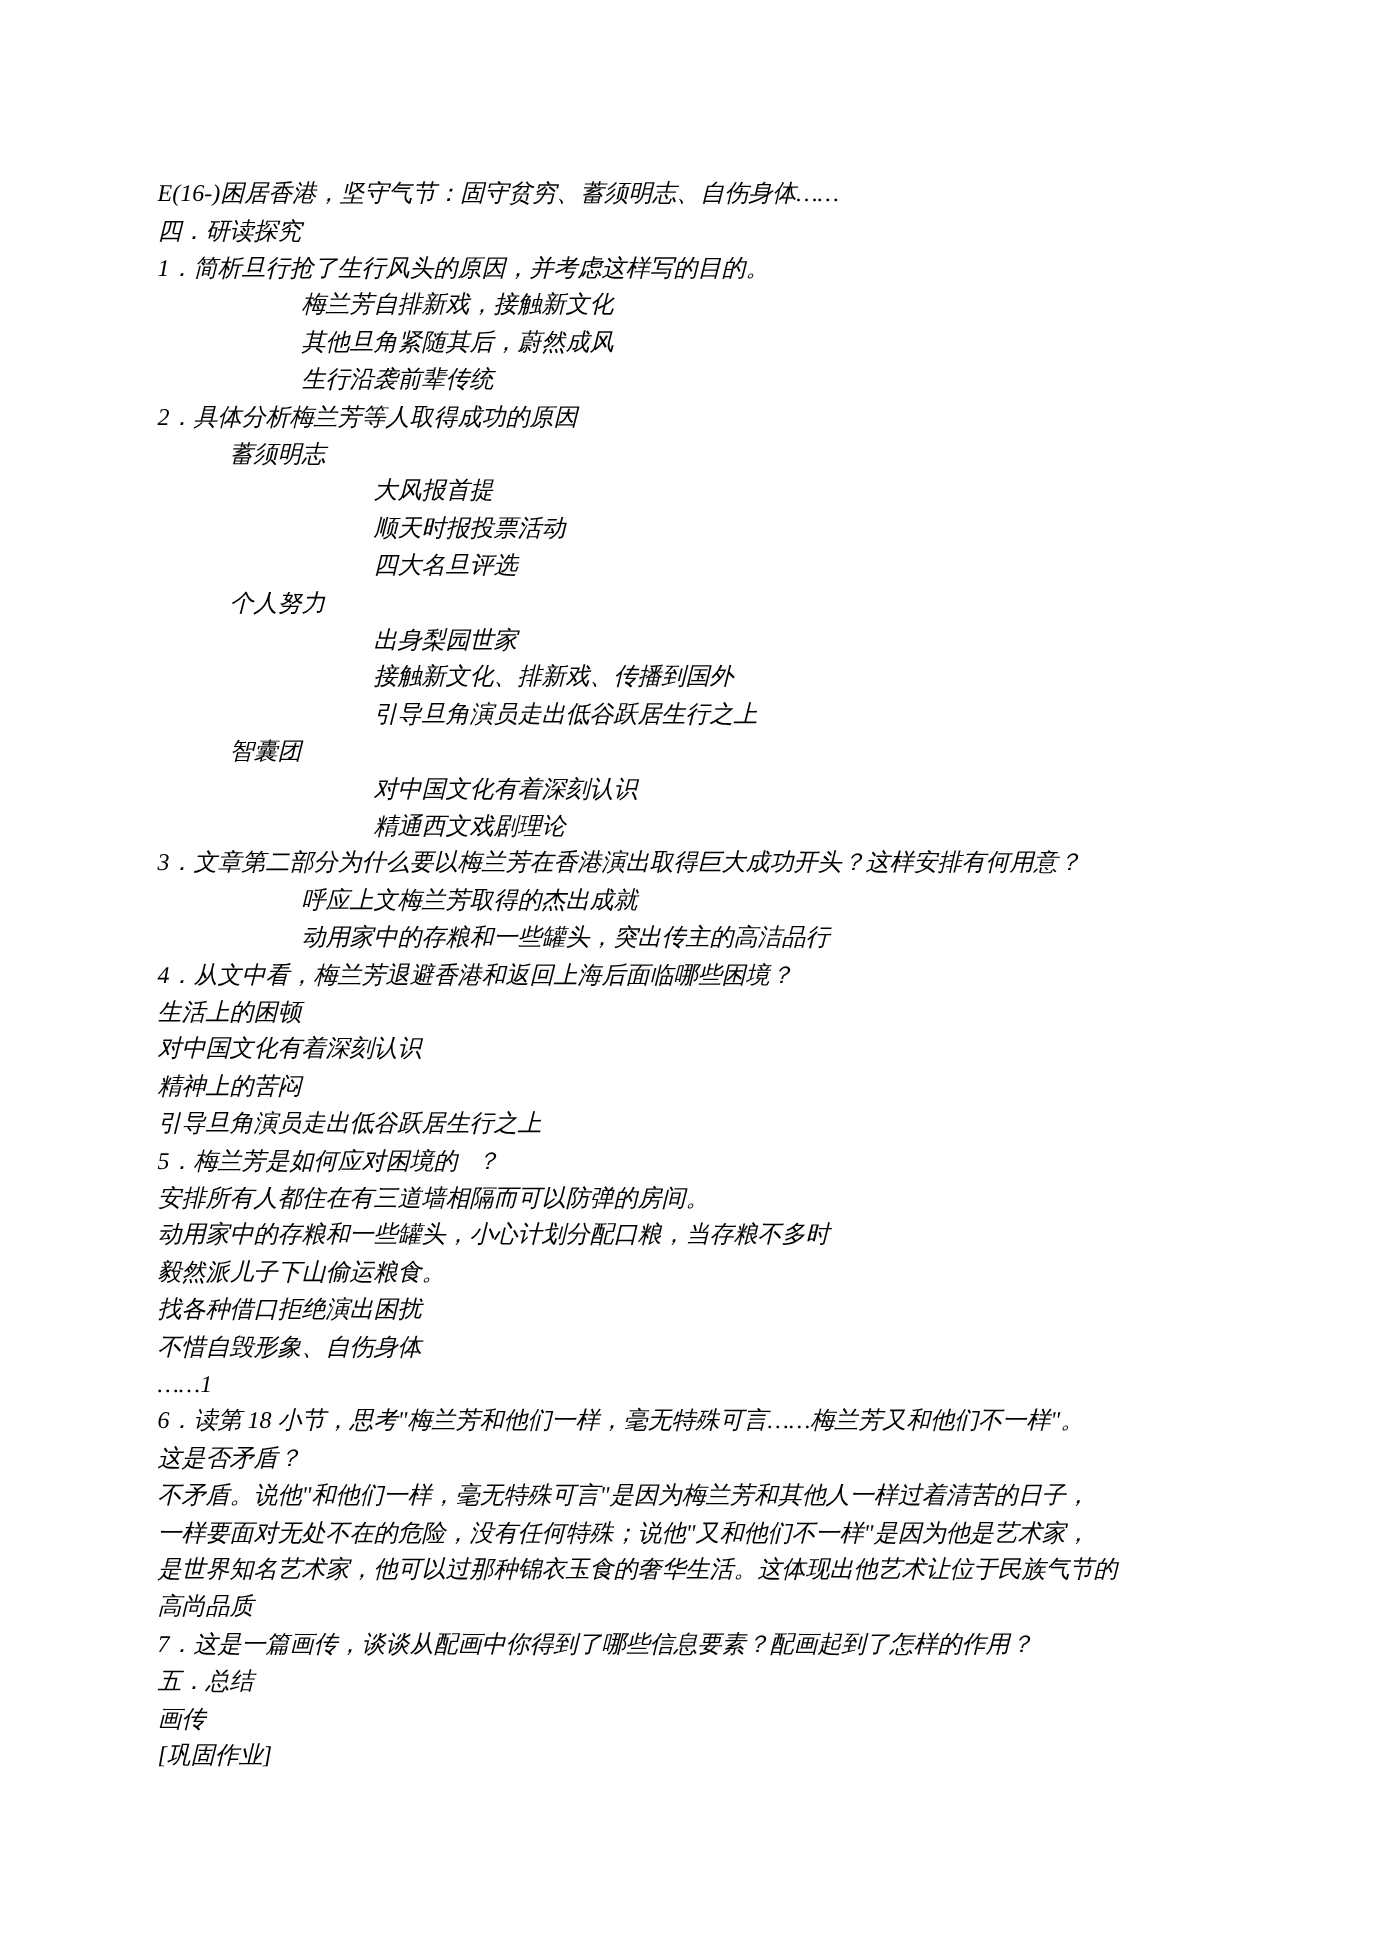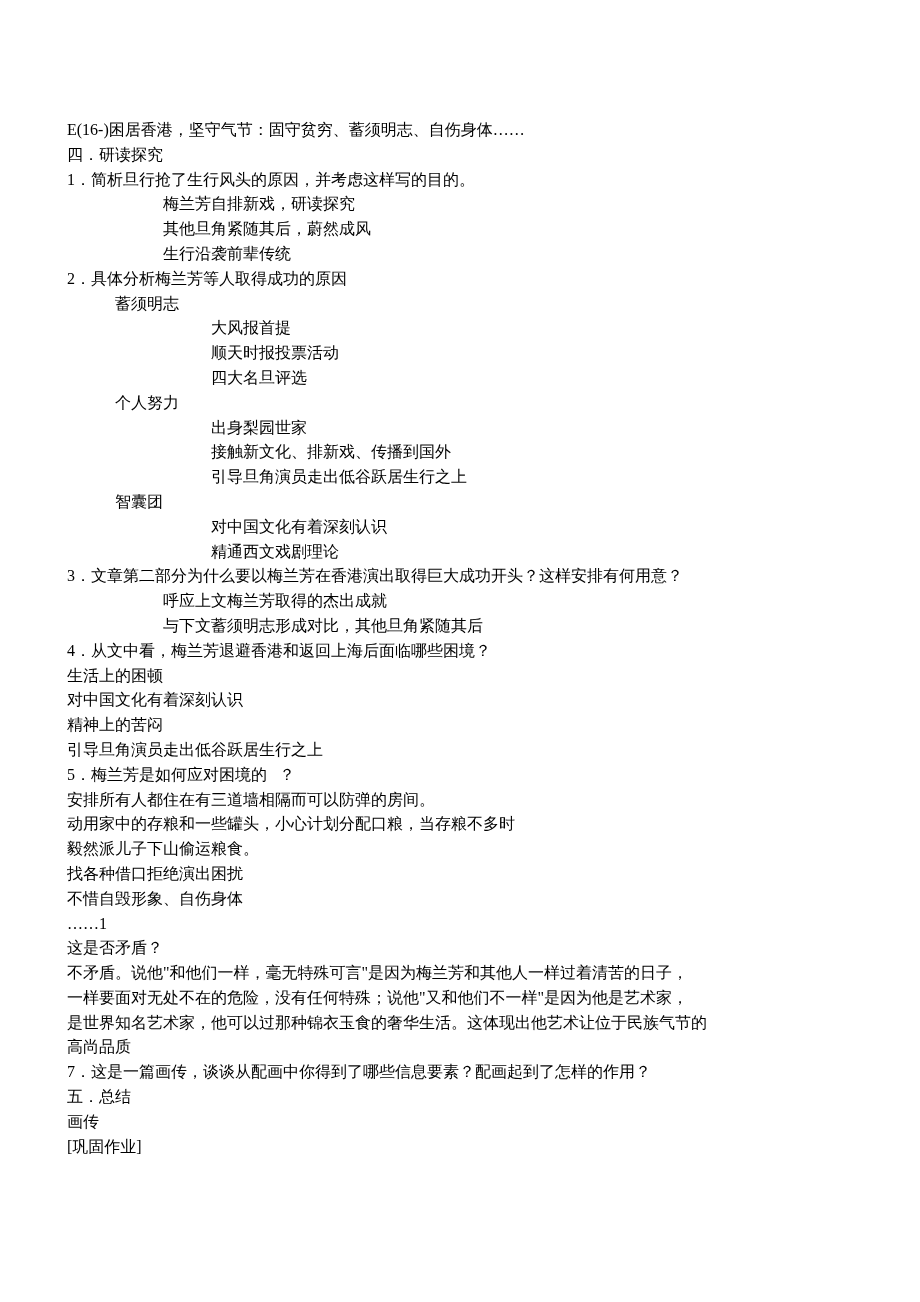--- a/index.html
+++ b/index.html
@@ -7,67 +7,69 @@
     background: #ffffff;
     font-family: "SimSun", "宋体", serif;
     font-size: 16px;
     line-height: 1.55;
     color: #000000;
   }
   .page {
     width: 920px;
     min-height: 1302px;
     box-sizing: border-box;
-    padding: 118px 118px 90px 67px;
+    padding: 118px 118px 90px 105px;
     background: #ffffff;
+    font-style: italic;
   }
   .line {
     white-space: pre;
   }
   .indent1 { padding-left: 48px; }
   .indent2 { padding-left: 96px; }
   .indent3 { padding-left: 144px; }
 </style>
 </head>
 <body>
 
 <div class="page" id="page-container">
     <div class="line ">E(16-)困居香港，坚守气节：固守贫穷、蓄须明志、自伤身体……</div>
     <div class="line ">四．研读探究</div>
     <div class="line ">1．简析旦行抢了生行风头的原因，并考虑这样写的目的。</div>
-    <div class="line indent2">梅兰芳自排新戏，研读探究</div>
+    <div class="line indent2">梅兰芳自排新戏，接触新文化</div>
     <div class="line indent2">其他旦角紧随其后，蔚然成风</div>
     <div class="line indent2">生行沿袭前辈传统</div>
     <div class="line ">2．具体分析梅兰芳等人取得成功的原因</div>
     <div class="line indent1">蓄须明志</div>
     <div class="line indent3">大风报首提</div>
     <div class="line indent3">顺天时报投票活动</div>
     <div class="line indent3">四大名旦评选</div>
     <div class="line indent1">个人努力</div>
     <div class="line indent3">出身梨园世家</div>
     <div class="line indent3">接触新文化、排新戏、传播到国外</div>
     <div class="line indent3">引导旦角演员走出低谷跃居生行之上</div>
     <div class="line indent1">智囊团</div>
     <div class="line indent3">对中国文化有着深刻认识</div>
     <div class="line indent3">精通西文戏剧理论</div>
     <div class="line ">3．文章第二部分为什么要以梅兰芳在香港演出取得巨大成功开头？这样安排有何用意？</div>
     <div class="line indent2">呼应上文梅兰芳取得的杰出成就</div>
-    <div class="line indent2">与下文蓄须明志形成对比，其他旦角紧随其后</div>
+    <div class="line indent2">动用家中的存粮和一些罐头，突出传主的高洁品行</div>
     <div class="line ">4．从文中看，梅兰芳退避香港和返回上海后面临哪些困境？</div>
     <div class="line ">生活上的困顿</div>
     <div class="line ">对中国文化有着深刻认识</div>
     <div class="line ">精神上的苦闷</div>
     <div class="line ">引导旦角演员走出低谷跃居生行之上</div>
     <div class="line ">5．梅兰芳是如何应对困境的   ？</div>
     <div class="line ">安排所有人都住在有三道墙相隔而可以防弹的房间。</div>
     <div class="line ">动用家中的存粮和一些罐头，小心计划分配口粮，当存粮不多时</div>
     <div class="line ">毅然派儿子下山偷运粮食。</div>
     <div class="line ">找各种借口拒绝演出困扰</div>
     <div class="line ">不惜自毁形象、自伤身体</div>
     <div class="line ">……1</div>
+    <div class="line ">6．读第 18 小节，思考"梅兰芳和他们一样，毫无特殊可言……梅兰芳又和他们不一样"。</div>
     <div class="line ">这是否矛盾？</div>
     <div class="line ">不矛盾。说他"和他们一样，毫无特殊可言"是因为梅兰芳和其他人一样过着清苦的日子，</div>
     <div class="line ">一样要面对无处不在的危险，没有任何特殊；说他"又和他们不一样"是因为他是艺术家，</div>
     <div class="line ">是世界知名艺术家，他可以过那种锦衣玉食的奢华生活。这体现出他艺术让位于民族气节的</div>
     <div class="line ">高尚品质</div>
     <div class="line ">7．这是一篇画传，谈谈从配画中你得到了哪些信息要素？配画起到了怎样的作用？</div>
     <div class="line ">五．总结</div>
     <div class="line ">画传</div>
     <div class="line ">[巩固作业]</div>
   </div>

